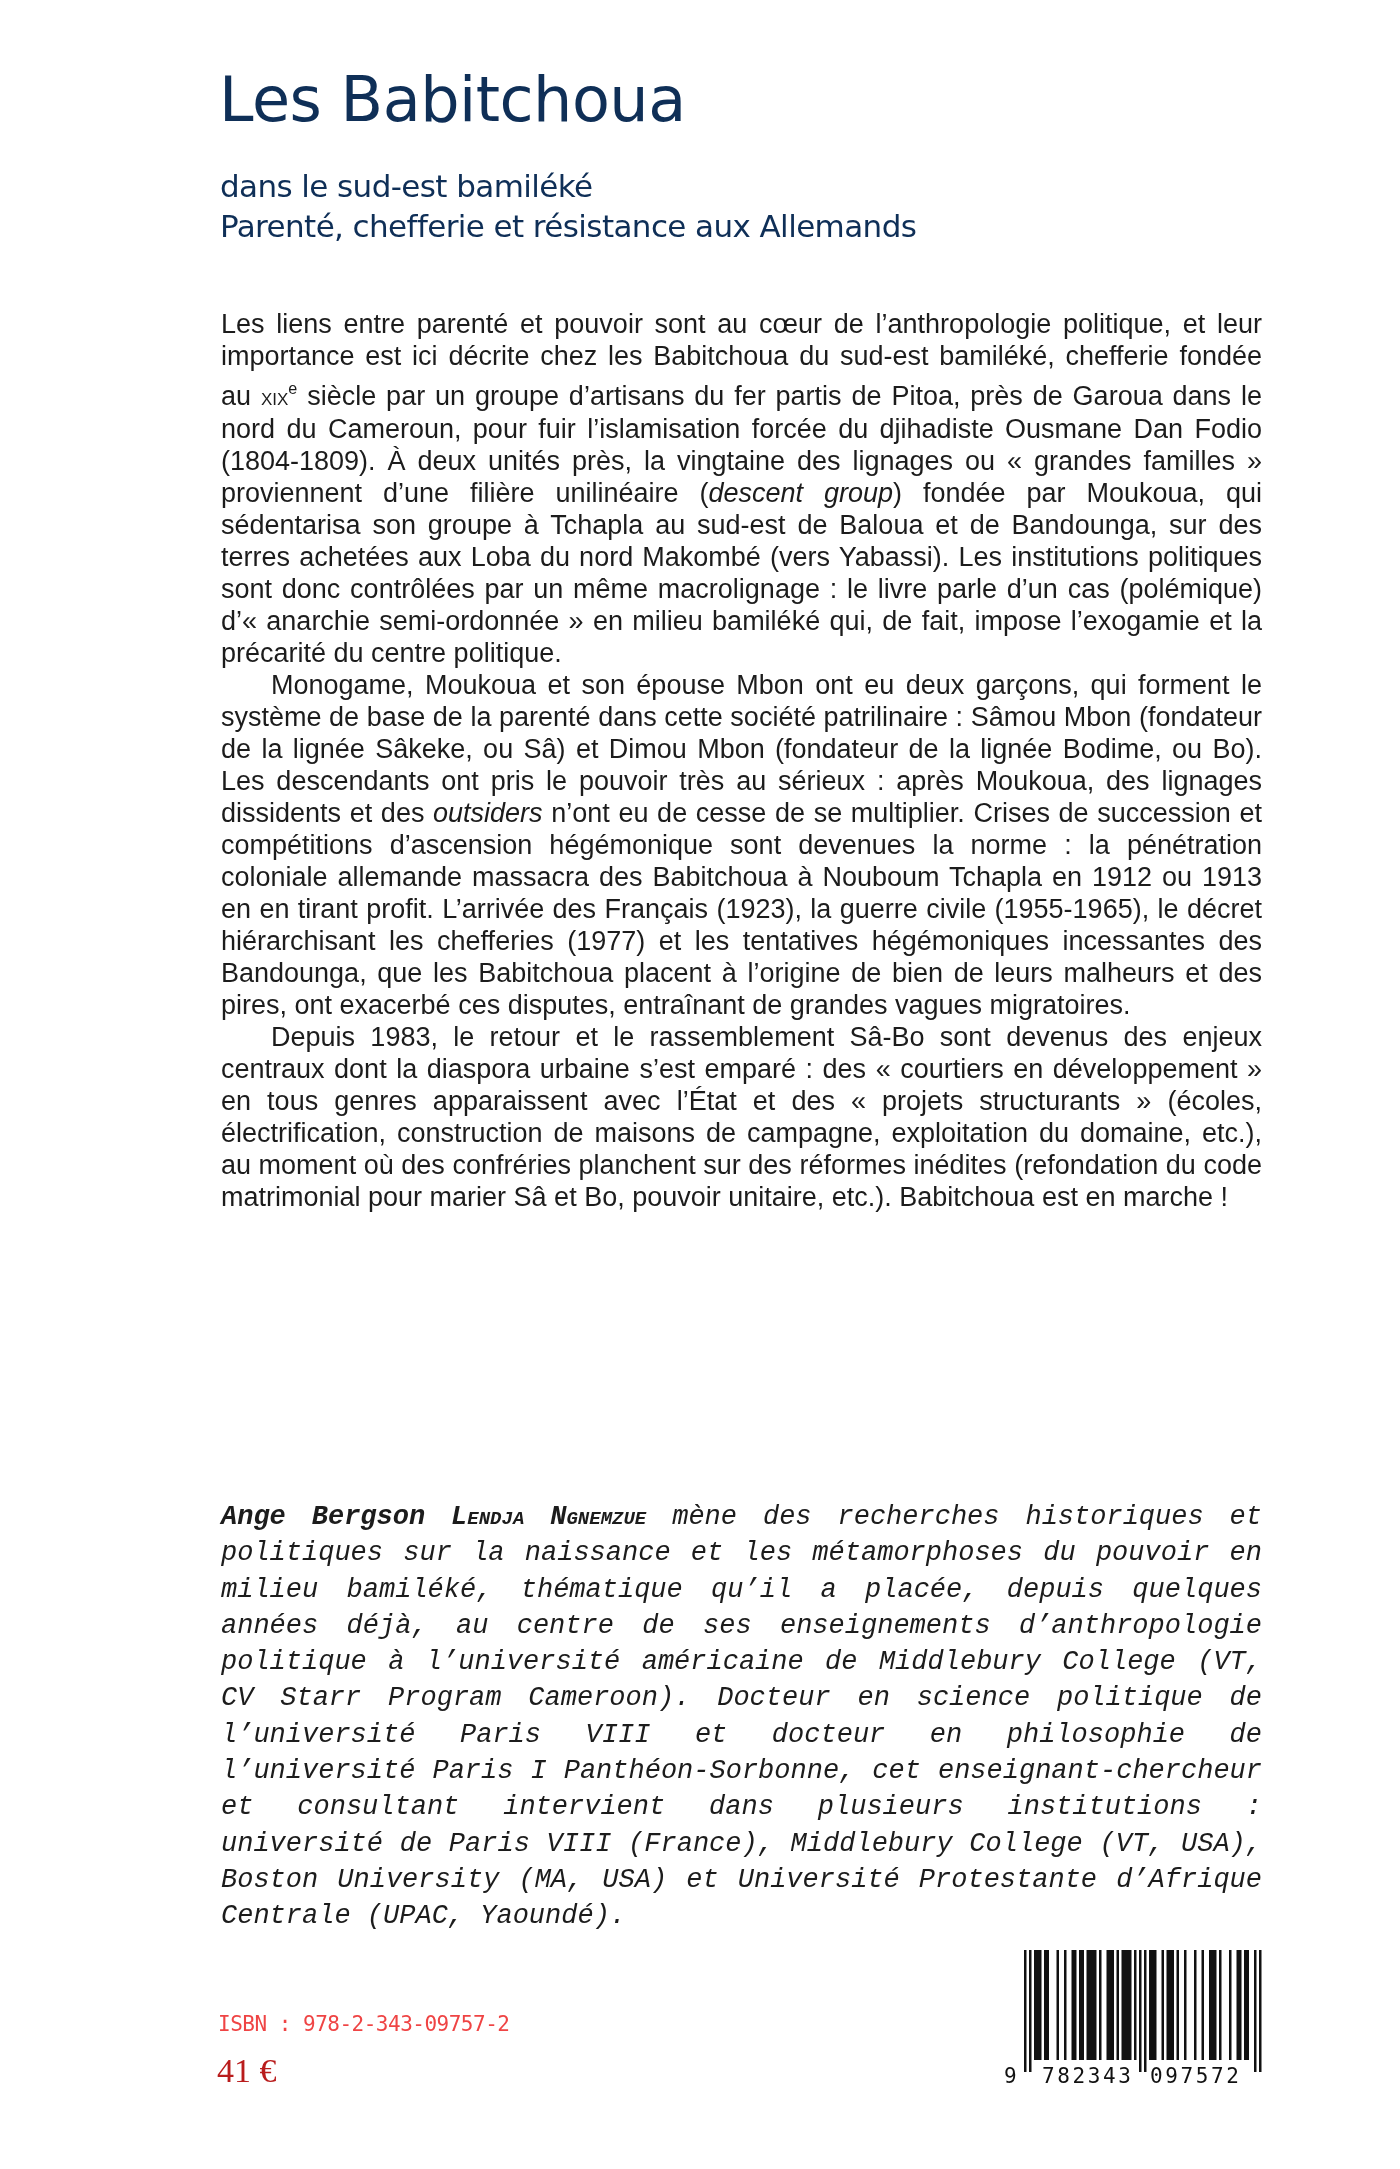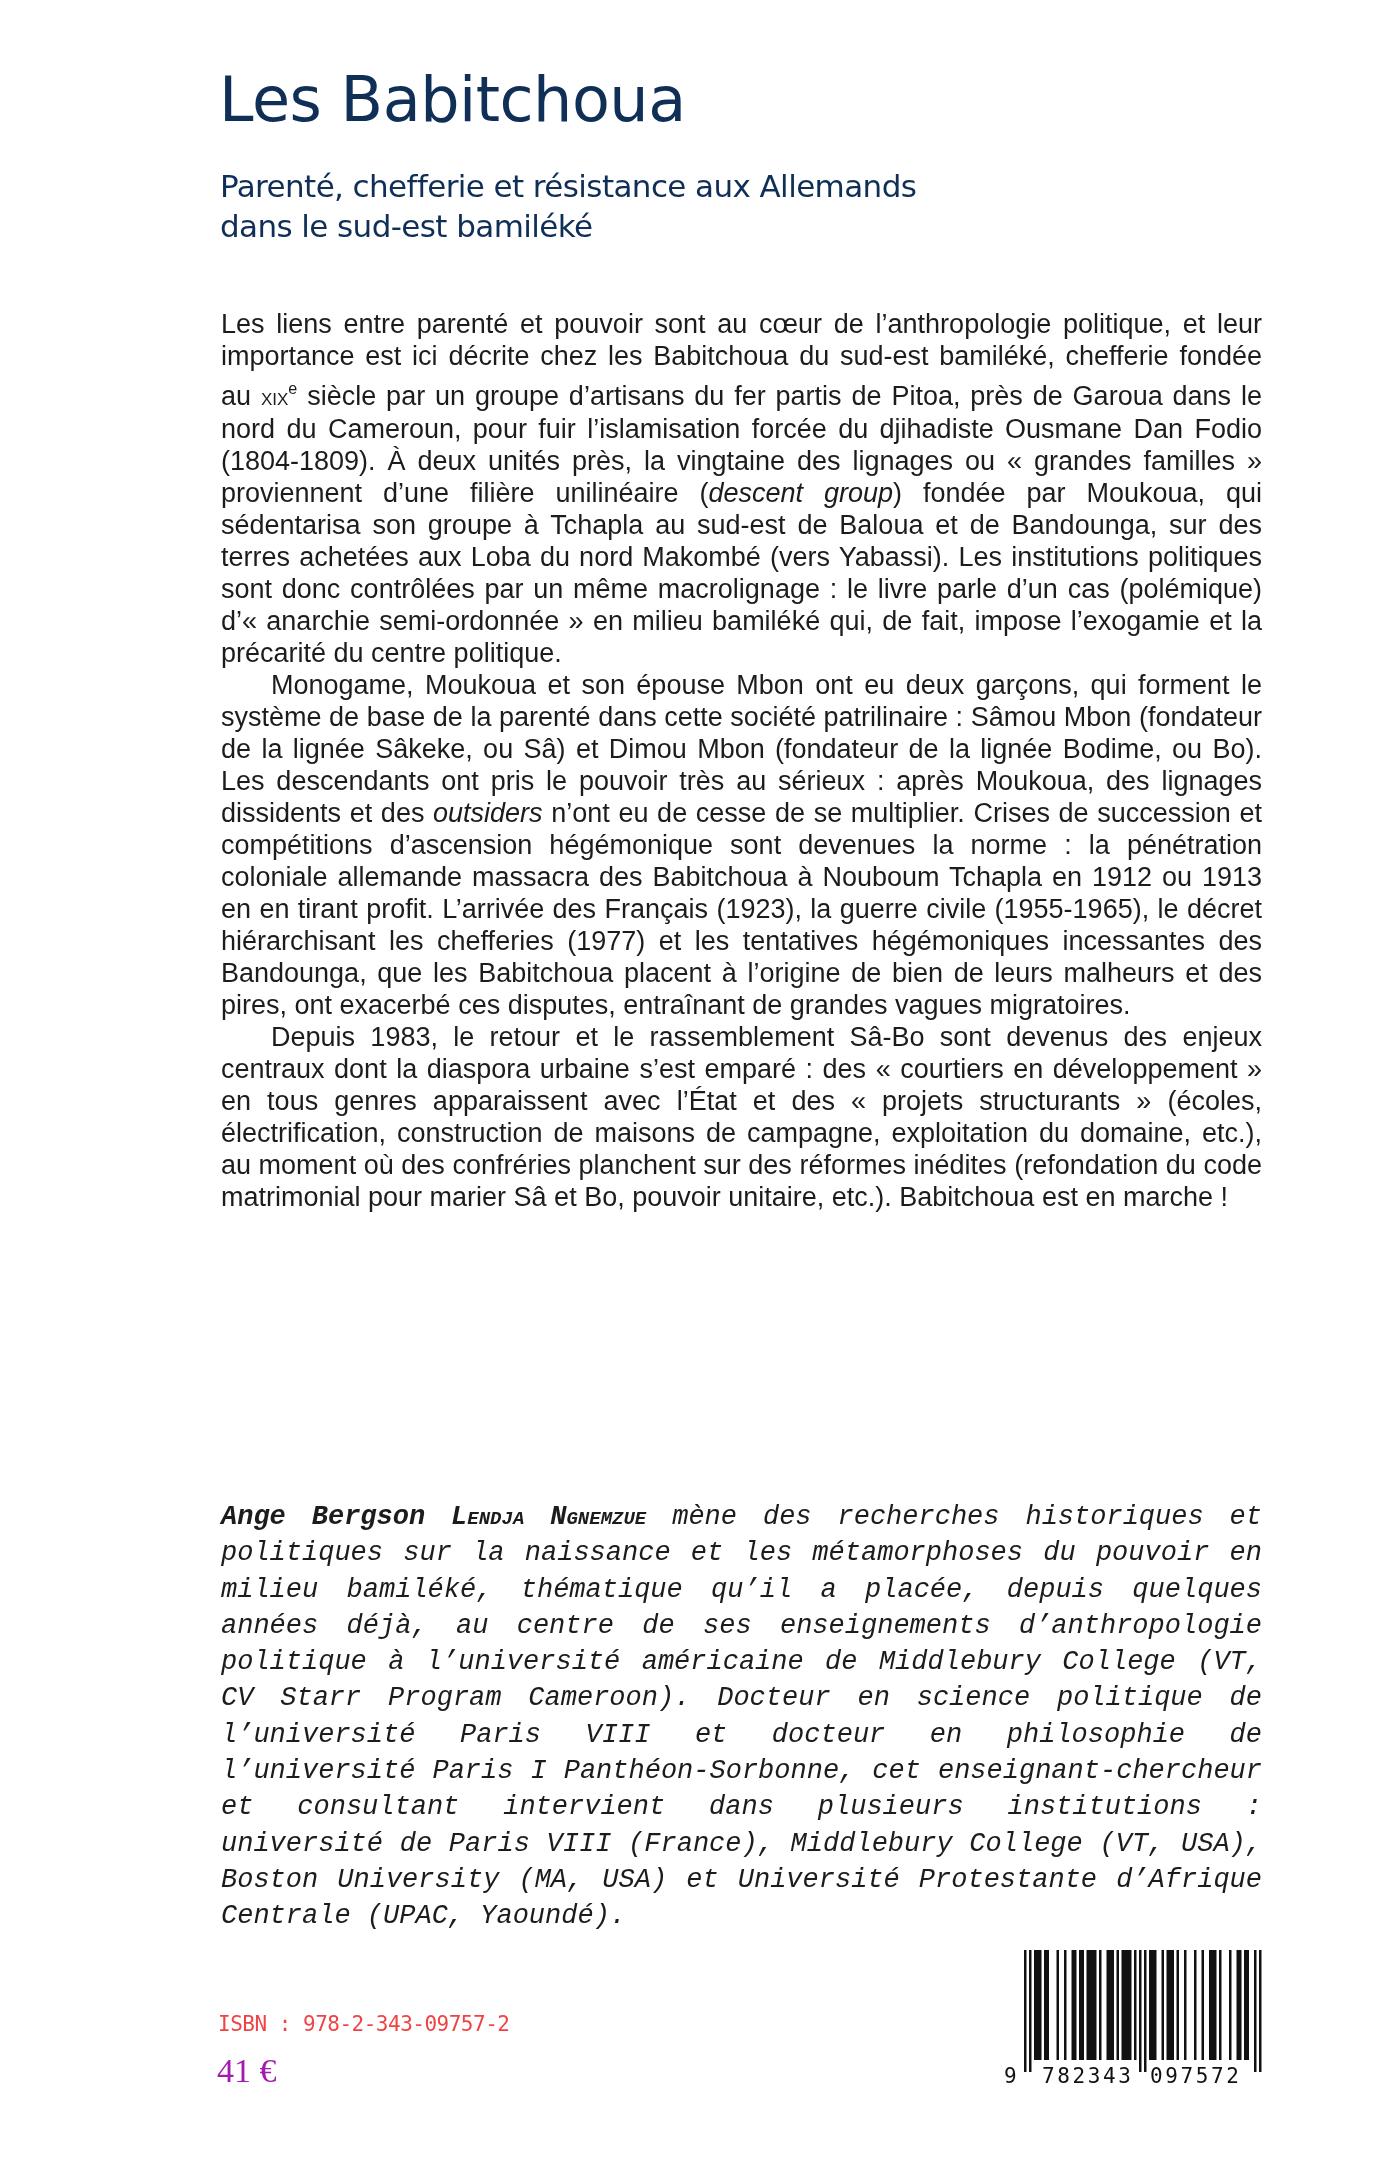--- a/index.html
+++ b/index.html
@@ -32,32 +32,32 @@
   }
   .bio .author { font-weight: bold; }
   .bio .author .sc { font-variant: small-caps; }
   .isbn {
     position: absolute; left: 218px; top: 2012px;
     font-family: "DejaVu Sans Mono", monospace; font-size: 21px; color: #ef4444;
     letter-spacing: -0.5px;
   }
   .price {
     position: absolute; left: 217px; top: 2052px;
-    font-family: "Liberation Serif", serif; font-size: 34px; color: #a21caf;
+    font-family: "Liberation Serif", serif; font-size: 34px; color: #b91c1c;
   }
   .barcode { position: absolute; left: 1004px; top: 1945px; width: 270px; height: 145px; }
   .barcode svg { display: block; }
 </style>
 </head>
 <body>
 
 <h1 class="title">Les Babitchoua</h1>
 <div class="subtitle">
+  <div>dans le sud-est bamiléké</div>
   <div>Parenté, chefferie et résistance aux Allemands</div>
-  <div>dans le sud-est bamiléké</div>
 </div>
 
 <div class="body" id="blurb">
     <p class="first"><span>Les liens entre parenté et pouvoir sont au cœur de l’anthropologie politique, et leur importance est ici décrite chez les Babitchoua du sud-est bamiléké, chefferie fondée au </span><span class="smallcaps">xix</span><sup class="century">e</sup><span> siècle par un groupe d’artisans du fer partis de Pitoa, près de Garoua dans le nord du Cameroun, pour fuir l’islamisation forcée du djihadiste Ousmane Dan Fodio (1804-1809). À deux unités près, la vingtaine des lignages ou « grandes familles » proviennent d’une filière unilinéaire (</span><i>descent group</i><span>) fondée par Moukoua, qui sédentarisa son groupe à Tchapla au sud-est de Baloua et de Bandounga, sur des terres achetées aux Loba du nord Makombé (vers Yabassi). Les institutions politiques sont donc contrôlées par un même macrolignage : le livre parle d’un cas (polémique) d’« anarchie semi-ordonnée » en milieu bamiléké qui, de fait, impose l’exogamie et la précarité du centre politique.</span></p>
     <p><span>Monogame, Moukoua et son épouse Mbon ont eu deux garçons, qui forment le système de base de la parenté dans cette société patrilinaire : Sâmou Mbon (fondateur de la lignée Sâkeke, ou Sâ) et Dimou Mbon (fondateur de la lignée Bodime, ou Bo). Les descendants ont pris le pouvoir très au sérieux : après Moukoua, des lignages dissidents et des </span><i>outsiders</i><span> n’ont eu de cesse de se multiplier. Crises de succession et compétitions d’ascension hégémonique sont devenues la norme : la pénétration coloniale allemande massacra des Babitchoua à Nouboum Tchapla en 1912 ou 1913 en en tirant profit. L’arrivée des Français (1923), la guerre civile (1955-1965), le décret hiérarchisant les chefferies (1977) et les tentatives hégémoniques incessantes des Bandounga, que les Babitchoua placent à l’origine de bien de leurs malheurs et des pires, ont exacerbé ces disputes, entraînant de grandes vagues migratoires.</span></p>
     <p><span>Depuis 1983, le retour et le rassemblement Sâ-Bo sont devenus des enjeux centraux dont la diaspora urbaine s’est emparé : des « courtiers en développement » en tous genres apparaissent avec l’État et des « projets structurants » (écoles, électrification, construction de maisons de campagne, exploitation du domaine, etc.), au moment où des confréries planchent sur des réformes inédites (refondation du code matrimonial pour marier Sâ et Bo, pouvoir unitaire, etc.). Babitchoua est en marche !</span></p>
   </div>
 
 <p class="bio">
   <span class="author"><span>Ange Bergson</span> <span class="sc">Lendja Ngnemzue</span></span><span> mène des recherches historiques et politiques sur la naissance et les métamorphoses du pouvoir en milieu bamiléké, thématique qu’il a placée, depuis quelques années déjà, au centre de ses enseignements d’anthropologie politique à l’université américaine de Middlebury College (VT, CV Starr Program Cameroon). Docteur en science politique de l’université Paris VIII et docteur en philosophie de l’université Paris I Panthéon-Sorbonne, cet enseignant-chercheur et consultant intervient dans plusieurs institutions : université de Paris VIII (France), Middlebury College (VT, USA), Boston University (MA, USA) et Université Protestante d’Afrique Centrale (UPAC, Yaoundé).</span>

